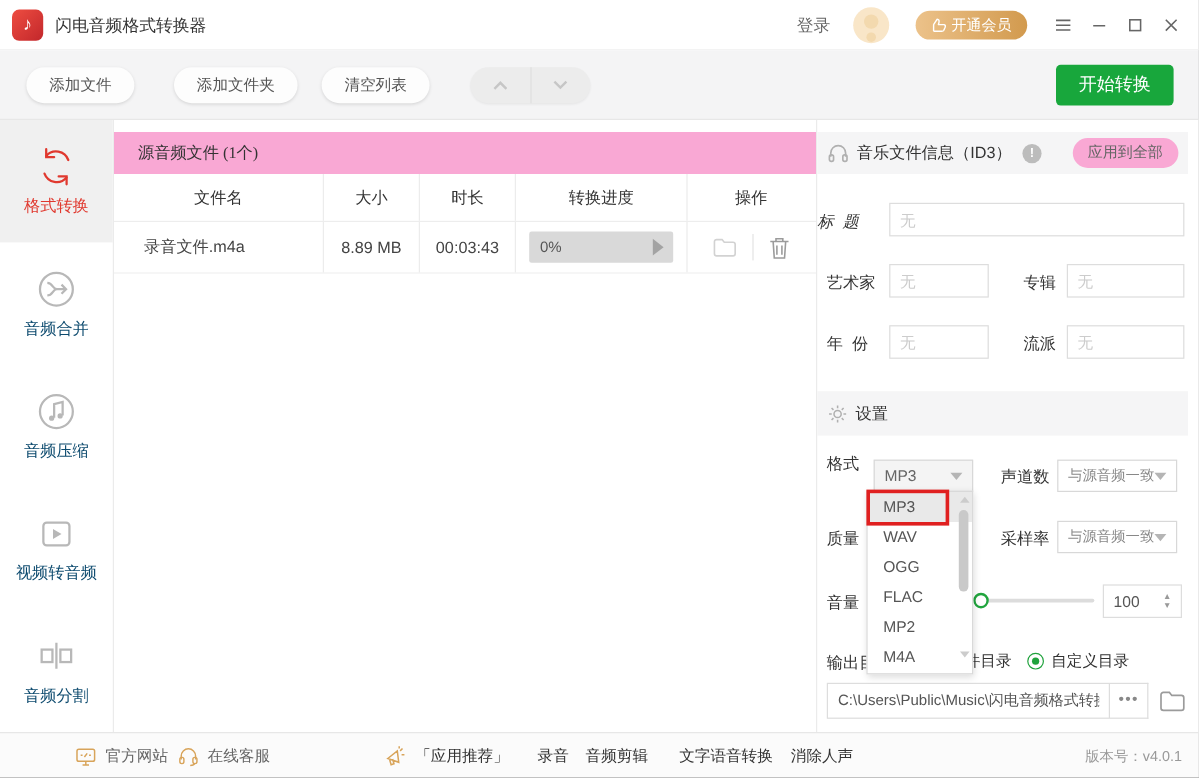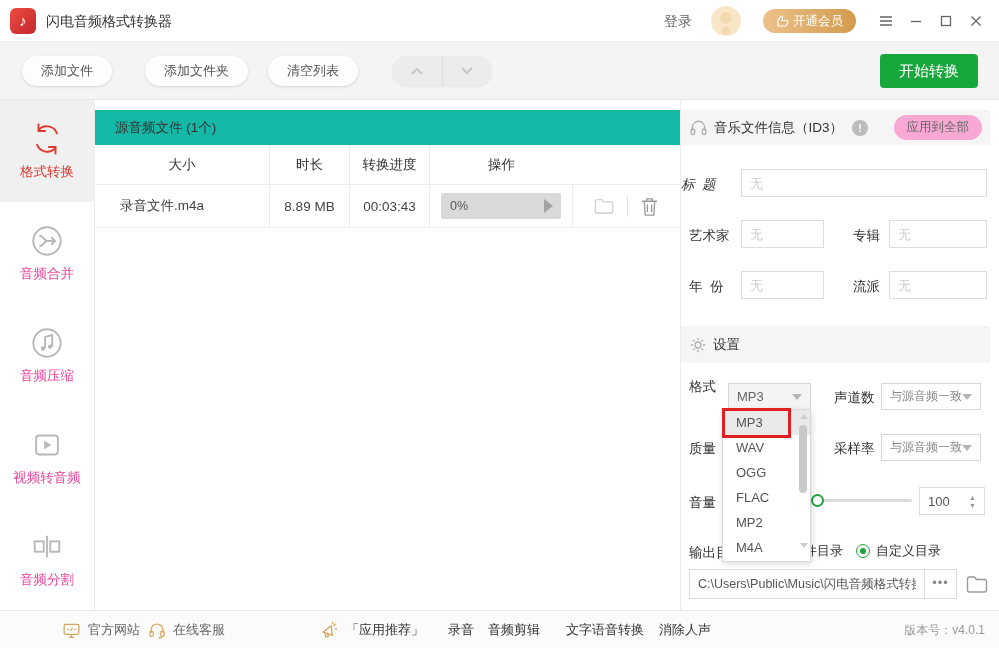--- a/index.html
+++ b/index.html
@@ -29,27 +29,27 @@
   .tb-arrows { position:absolute; left:392px; top:14px; width:100px; height:30px; border-radius:16px;
     background:#ececec; box-shadow:0 1px 2px rgba(0,0,0,.06); display:flex; }
   .tb-arrows .half { flex:1; display:flex; align-items:center; justify-content:center; }
   .tb-arrows .half:first-child { border-right:1px solid #dedede; }
   .tb-arrows svg { stroke:#c6c6c6; stroke-width:2; fill:none; }
   .start-btn { position:absolute; left:880px; top:12px; width:98px; height:34px; border-radius:4px;
     background:#18a73c; color:#fff; font-size:15px; text-align:center; line-height:34px; cursor:pointer; }
   
   .sidebar { position:absolute; left:0; top:100px; width:95px; height:510px; background:#fff; border-right:1px solid #ebebeb; }
   .side-item { height:102px; display:flex; flex-direction:column; align-items:center; justify-content:center; gap:7px;
-    color:#ec4899; font-size:13.5px; cursor:pointer; }
+    color:#0c4a6e; font-size:13.5px; cursor:pointer; }
   .side-item.active { background:#f0f0f0; color:#e0392f; }
   .side-item svg { stroke:#b8b8b8; fill:none; stroke-width:2; }
   .side-item.active svg { stroke:#e0392f; }
   
   .main { position:absolute; left:95px; top:100px; width:585px; height:510px; background:#fff; }
-  .sec-head { margin-top:10px; height:35px; line-height:35px; background:#14b8a6; padding-left:20px; font-size:13.5px; color:#333; }
+  .sec-head { margin-top:10px; height:35px; line-height:35px; background:#f9a8d4; padding-left:20px; font-size:13.5px; color:#333;font-family:Liberation Serif, serif; }
   .tbl-head { display:grid; grid-template-columns:175px 80px 80px 143px 106px; height:40px; border-bottom:1px solid #ededed; }
   .tbl-head > div { display:flex; align-items:center; justify-content:center; font-size:13.5px; color:#333; border-right:1px solid #ececec; }
   .tbl-head > div:last-child { border-right:none; }
   .tbl-row { display:grid; grid-template-columns:175px 80px 80px 143px 106px; height:43px; border-bottom:1px solid #f1f1f1; }
   .tbl-row > div { display:flex; align-items:center; justify-content:center; font-size:13.5px; color:#444; border-right:1px solid #ececec; }
   .tbl-row > div:last-child { border-right:none; }
   .cell-name { justify-content:flex-start !important; padding-left:25px; }
   .pbar { position:relative; width:120px; height:26px; background:#d9d9d9; border-radius:2px; }
   .pbar .ptext { position:absolute; left:9px; top:0; line-height:26px; font-size:12.5px; color:#555; }
   .pbar .play { position:absolute; right:8px; top:6px; width:0; height:0; border-left:9px solid #a3a3a3;
@@ -198,20 +198,21 @@
         <rect x="21.5" y="12" width="9.5" height="11"></rect>
         <line x1="18" y1="6" x2="18" y2="29"></line>
       </svg>
       <span>音频分割</span>
     </div>
   </div>
 
   <div class="main">
     <div class="sec-head">源音频文件 (1个)</div>
     <div class="tbl-head">
+      <div>文件名</div>
       <div>大小</div>
       <div>时长</div>
       <div>转换进度</div>
       <div>操作</div>
     </div>
     <div class="tbl-row">
       <div class="cell-name">录音文件.m4a</div>
       <div>8.89 MB</div>
       <div>00:03:43</div>
       <div>

